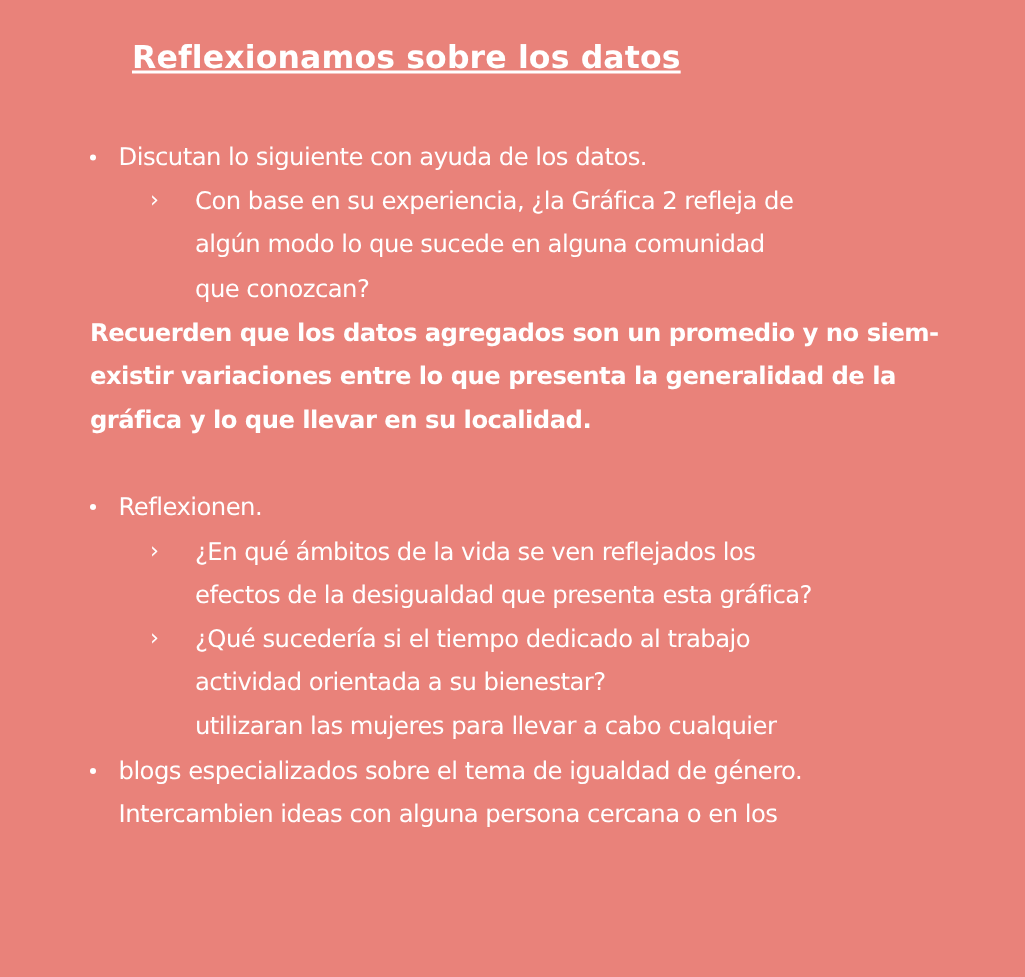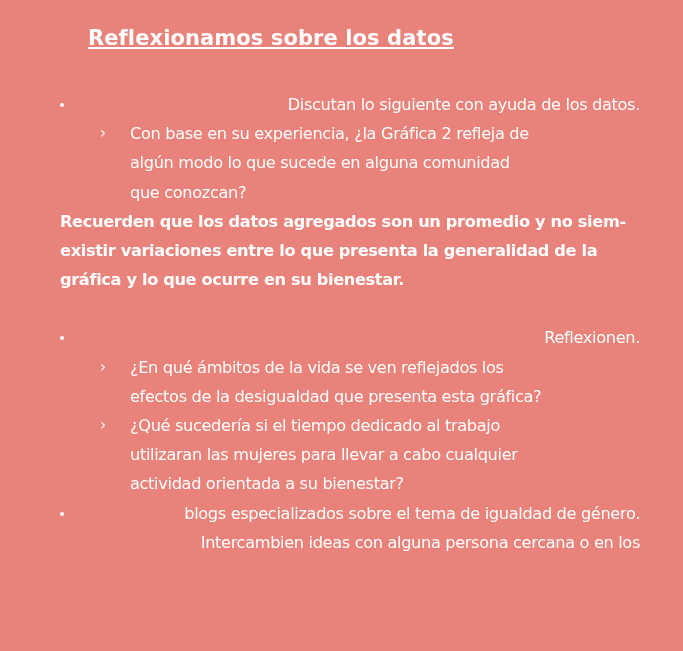--- a/index.html
+++ b/index.html
@@ -17,21 +17,21 @@
     font-weight: bold; font-size: 21px;
     letter-spacing: 0.1px;
     margin: 0;
     text-decoration: underline;
   }
   .content {
     position: absolute; left: 60px; top: 90px; width: 580px;
     font-size: 16.2px; line-height: 29.2px;
     letter-spacing: -0.35px;
   }
-  .bullet { position: relative; padding-left: 19px; text-align: right; }
+  .bullet { position: relative; padding-left: 19px; }
   .bullet .dot {
     position: absolute; left: 0; top: 13px;
     width: 4px; height: 4px; border-radius: 50%;
     background: #fff;
   }
   .sub { position: relative; padding-left: 70px; }
   .sub .chev {
     position: absolute; left: 40px; top: 0;
     font-size: 15px;
   }
@@ -54,41 +54,41 @@
   <div class="sub">
     <span class="chev">›</span>
     <span class="line">Con base en su experiencia, ¿la Gráfica 2 refleja de</span>
     <span class="line">algún modo lo que sucede en alguna comunidad</span>
     <span class="line">que conozcan?</span>
   </div>
 
   <div class="para">
     <span class="line">Recuerden que los datos agregados son un promedio y no siem-</span>
     <span class="line">existir variaciones entre lo que presenta la generalidad de la</span>
-    <span class="line">gráfica y lo que ocurre en su bienestar.</span>
+    <span class="line">gráfica y lo que llevar en su localidad.</span>
   </div>
 
   <div class="gap"></div>
 
   <div class="bullet">
     <span class="dot"></span>
     <span class="line">Reflexionen.</span>
   </div>
 
   <div class="sub">
     <span class="chev">›</span>
     <span class="line">¿En qué ámbitos de la vida se ven reflejados los</span>
     <span class="line">efectos de la desigualdad que presenta esta gráfica?</span>
   </div>
 
   <div class="sub">
     <span class="chev">›</span>
     <span class="line">¿Qué sucedería si el tiempo dedicado al trabajo</span>
+    <span class="line">actividad orientada a su bienestar?</span>
     <span class="line">utilizaran las mujeres para llevar a cabo cualquier</span>
-    <span class="line">actividad orientada a su bienestar?</span>
   </div>
 
   <div class="bullet">
     <span class="dot"></span>
     <span class="line">blogs especializados sobre el tema de igualdad de género.</span>
     <span class="line">Intercambien ideas con alguna persona cercana o en los</span>
   </div>
 
 </div>
 

